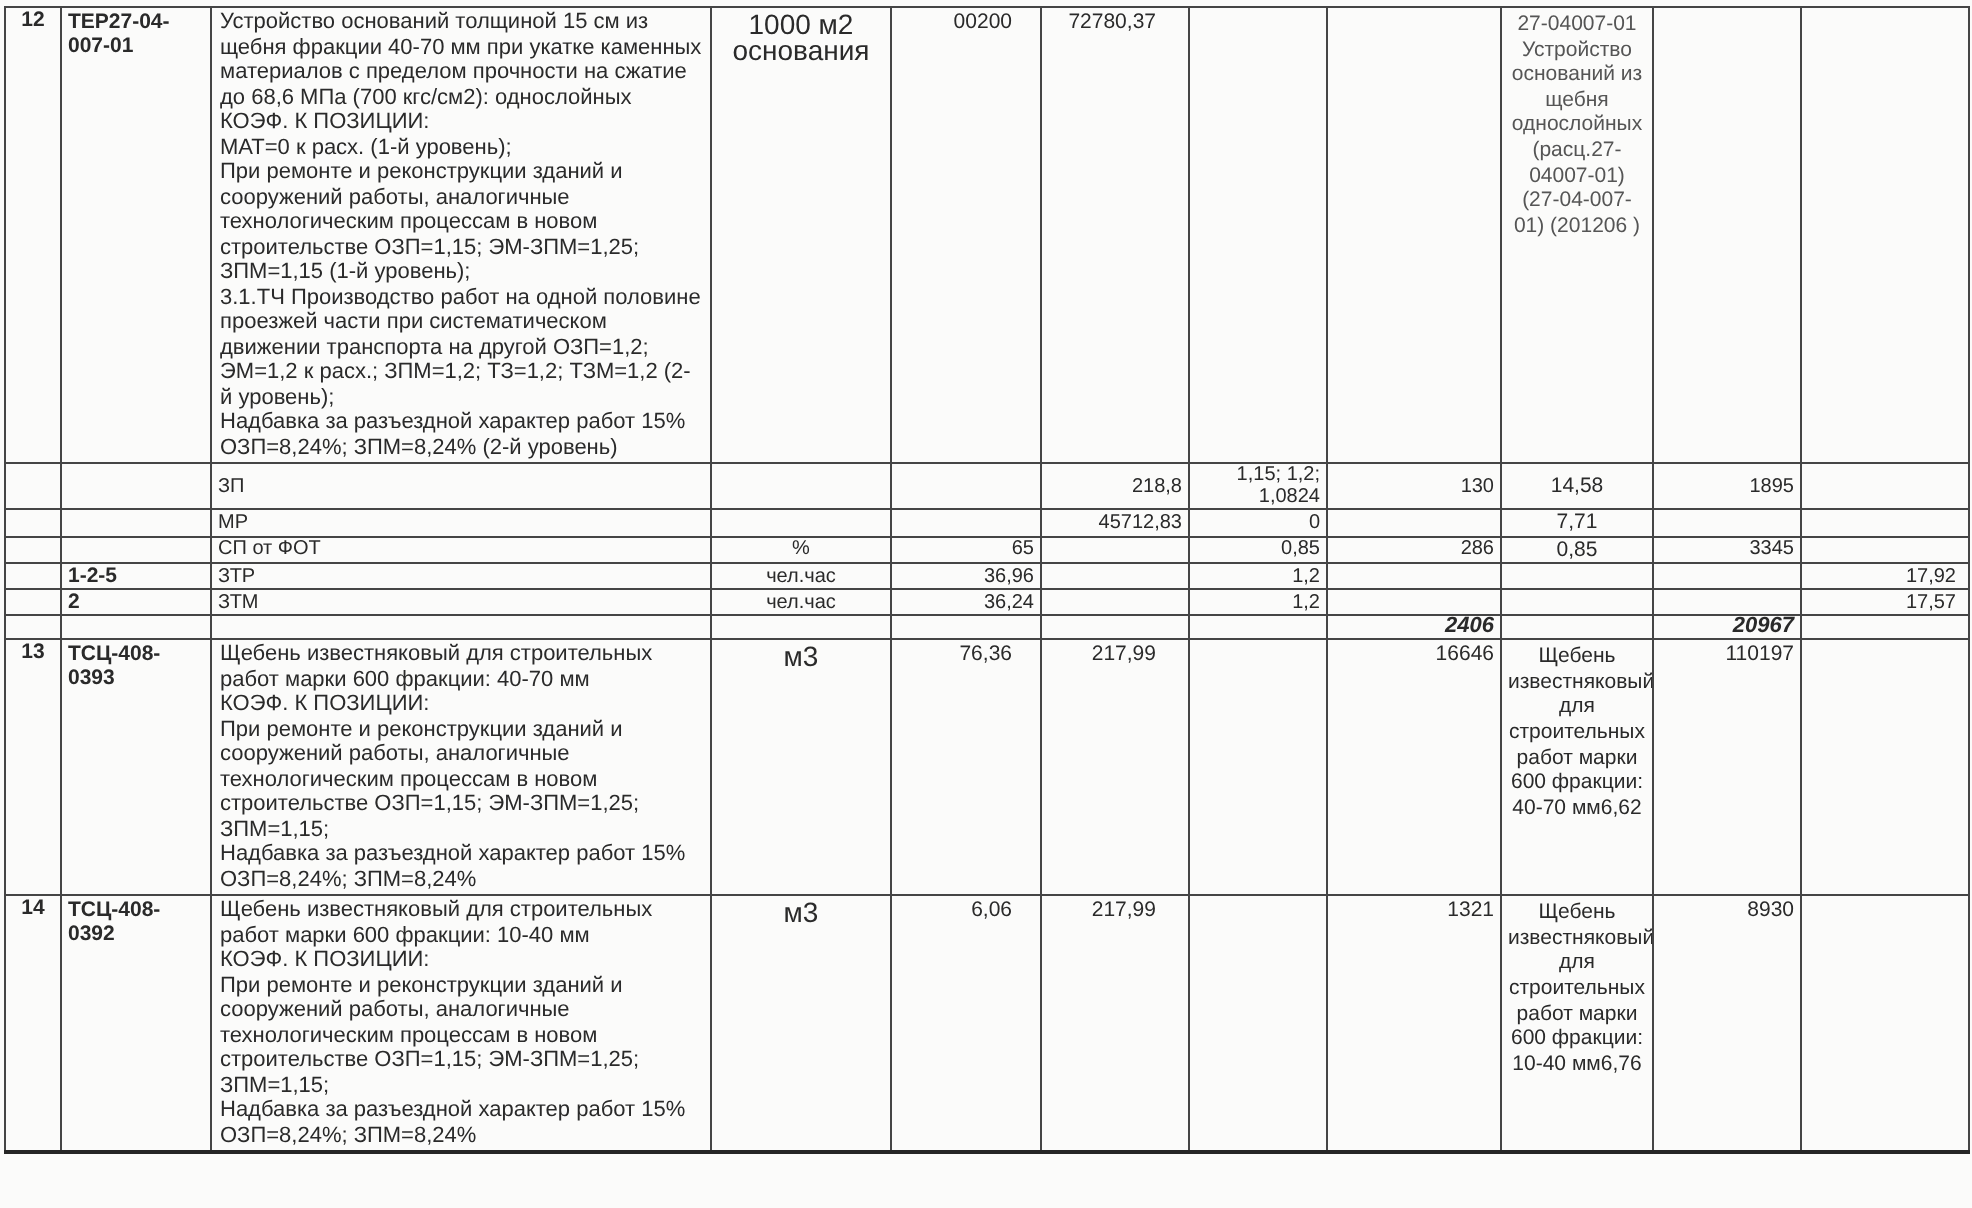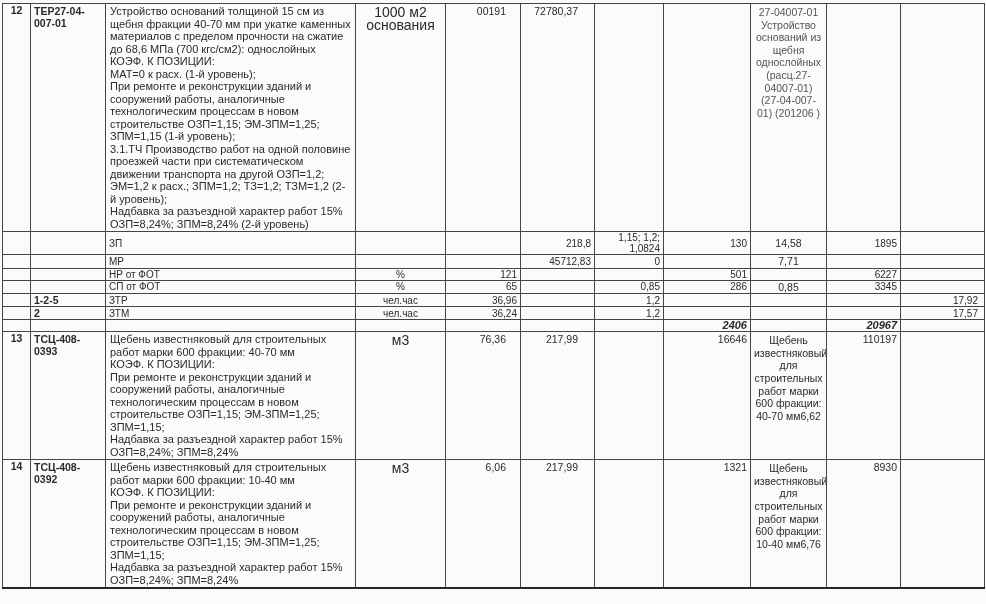--- a/index.html
+++ b/index.html
@@ -63,21 +63,21 @@
       <td class="c-num">12</td>
       <td class="c-code">ТЕР27-04-007-01</td>
       <td class="c-desc">Устройство оснований толщиной 15 см из щебня фракции 40-70 мм при укатке каменных материалов с пределом прочности на сжатие до 68,6 МПа (700 кгс/см2): однослойных
 КОЭФ. К ПОЗИЦИИ:
 МАТ=0 к расх. (1-й уровень);
 При ремонте и реконструкции зданий и сооружений работы, аналогичные технологическим процессам в новом строительстве ОЗП=1,15; ЭМ-ЗПМ=1,25; ЗПМ=1,15 (1-й уровень);
 3.1.ТЧ Производство работ на одной половине проезжей части при систематическом движении транспорта на другой ОЗП=1,2; ЭМ=1,2 к расх.; ЗПМ=1,2; ТЗ=1,2; ТЗМ=1,2 (2-й уровень);
 Надбавка за разъездной характер работ 15% ОЗП=8,24%; ЗПМ=8,24% (2-й уровень)</td>
       <td class="c-unit">1000 м2
 основания</td>
-      <td class="c-qty">00191</td>
+      <td class="c-qty">00200</td>
       <td class="c-price">72780,37</td>
       <td class="c-coef"></td>
       <td class="c-amt"></td>
       <td class="c-name">27-04007-01 Устройство оснований из щебня однослойных (расц.27-04007-01) (27-04-007-01)  (201206 )</td>
       <td class="c-tot"></td>
       <td class="c-extra"></td>
     </tr>
     <tr class="sub">
       <td class="c-num"></td>
       <td class="c-code"></td>
@@ -95,33 +95,20 @@
       <td class="c-num"></td>
       <td class="c-code"></td>
       <td class="c-desc">МР</td>
       <td class="c-unit"></td>
       <td class="c-qty"></td>
       <td class="c-price">45712,83</td>
       <td class="c-coef">0</td>
       <td class="c-amt"></td>
       <td class="c-name">7,71</td>
       <td class="c-tot"></td>
-      <td class="c-extra"></td>
-    </tr>
-    <tr class="sub">
-      <td class="c-num"></td>
-      <td class="c-code"></td>
-      <td class="c-desc">НР от ФОТ</td>
-      <td class="c-unit">%</td>
-      <td class="c-qty">121</td>
-      <td class="c-price"></td>
-      <td class="c-coef"></td>
-      <td class="c-amt">501</td>
-      <td class="c-name"></td>
-      <td class="c-tot">6227</td>
       <td class="c-extra"></td>
     </tr>
     <tr class="sub">
       <td class="c-num"></td>
       <td class="c-code"></td>
       <td class="c-desc">СП от ФОТ</td>
       <td class="c-unit">%</td>
       <td class="c-qty">65</td>
       <td class="c-price"></td>
       <td class="c-coef">0,85</td>

